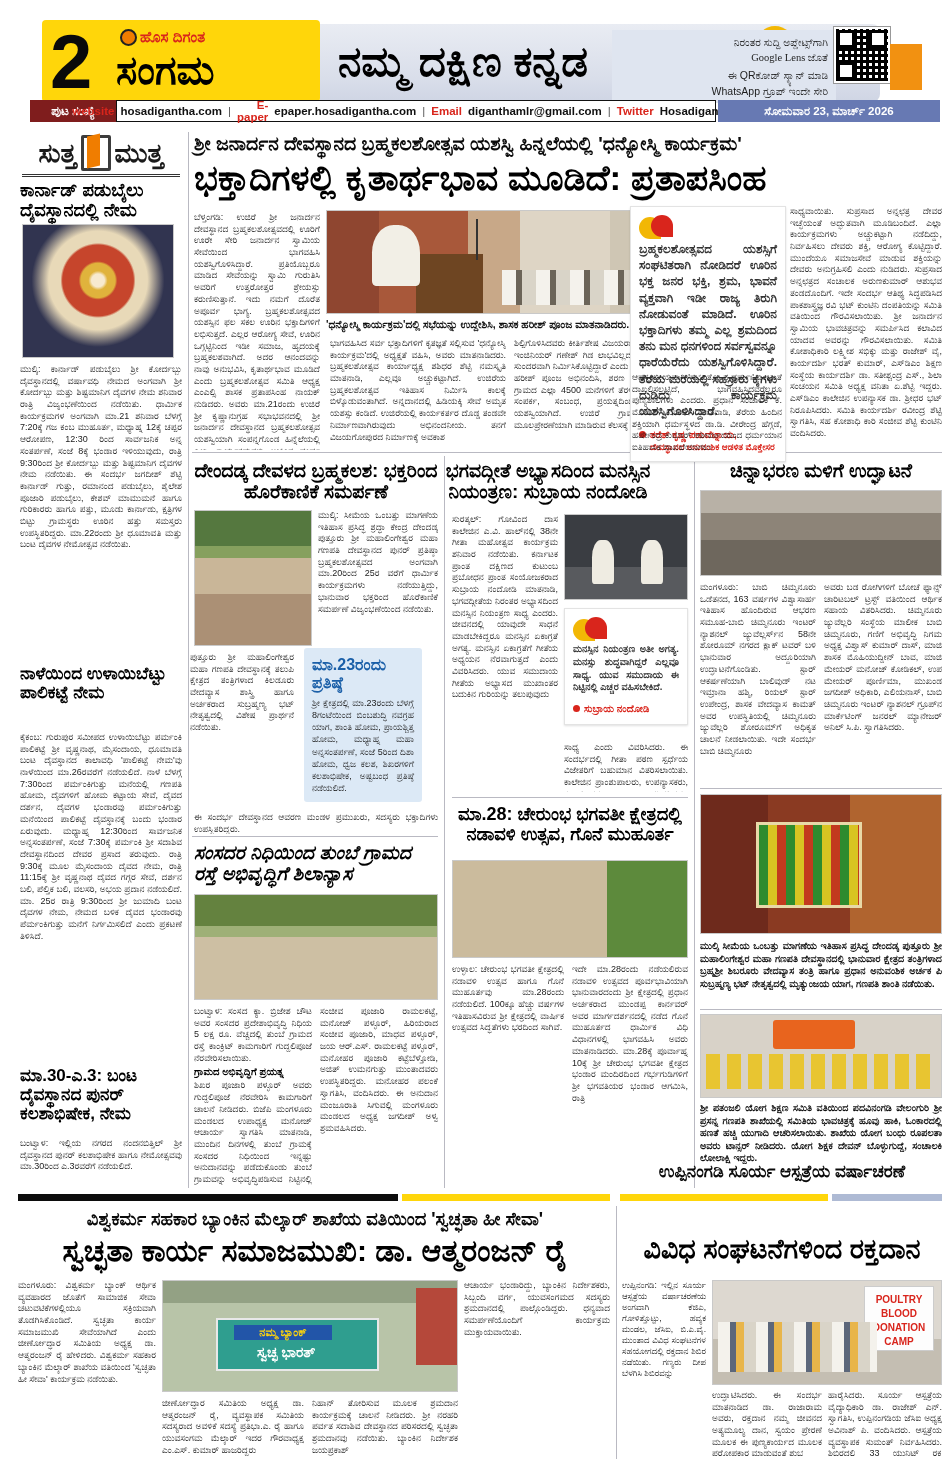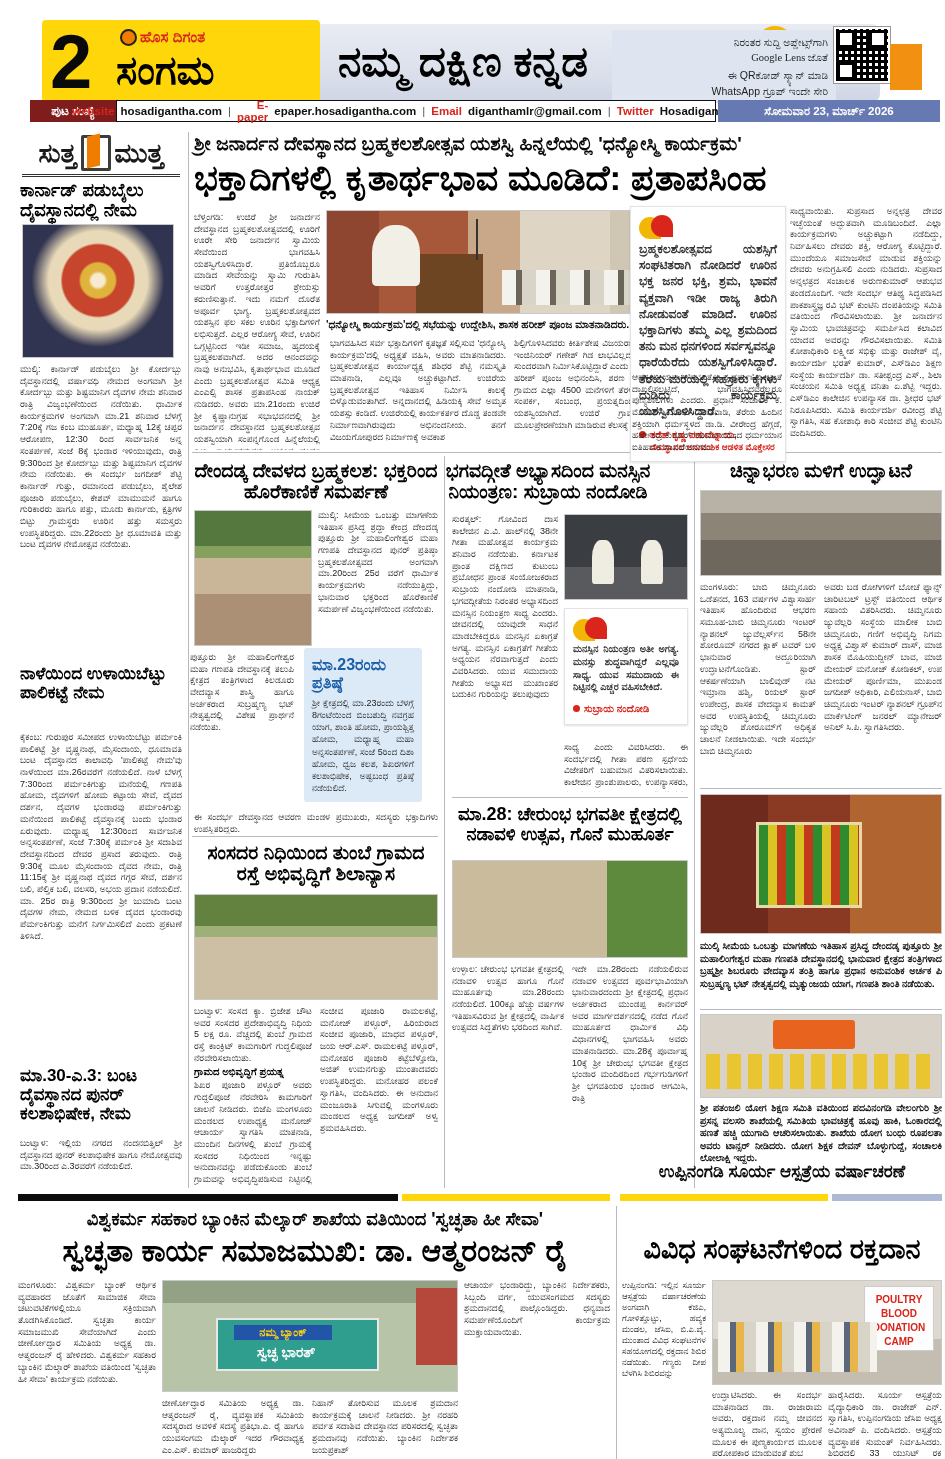--- a/index.html
+++ b/index.html
@@ -176,21 +176,21 @@
 <div class="abs hl" style="left:194px;top:460px;width:244px;font-size:19px;text-align:center;">ದೇಂದಡ್ಕ ದೇವಳದ ಬ್ರಹ್ಮಕಲಶ: ಭಕ್ತರಿಂದ ಹೊರೆಕಾಣಿಕೆ ಸಮರ್ಪಣೆ</div>
 <div class="photo ph-crowd" style="left:194px;top:510px;width:118px;height:136px;"></div>
 <div class="abs body-txt" style="left:318px;top:510px;width:120px;height:136px;">ಮುಲ್ಕಿ: ಸೀಮೆಯ ಒಂಬತ್ತು ಮಾಗಣೆಯ ಇತಿಹಾಸ ಪ್ರಸಿದ್ಧ ಶ್ರದ್ಧಾ ಕೇಂದ್ರ ದೇಂದಡ್ಕ ಪುತ್ತೂರು ಶ್ರೀ ಮಹಾಲಿಂಗೇಶ್ವರ ಮಹಾ ಗಣಪತಿ ದೇವಸ್ಥಾನದ ಪುನರ್ ಪ್ರತಿಷ್ಠಾ ಬ್ರಹ್ಮಕಲಶೋತ್ಸವದ ಅಂಗವಾಗಿ ಮಾ.20ರಿಂದ 25ರ ವರೆಗೆ ಧಾರ್ಮಿಕ ಕಾರ್ಯಕ್ರಮಗಳು ನಡೆಯುತ್ತಿದ್ದು, ಭಾನುವಾರ ಭಕ್ತರಿಂದ ಹೊರೆಕಾಣಿಕೆ ಸಮರ್ಪಣೆ ವಿಜೃಂಭಣೆಯಿಂದ ನಡೆಯಿತು.</div>
 <div class="abs body-txt" style="left:190px;top:652px;width:104px;height:156px;">ಪುತ್ತೂರು ಶ್ರೀ ಮಹಾಲಿಂಗೇಶ್ವರ ಮಹಾ ಗಣಪತಿ ದೇವಸ್ಥಾನಕ್ಕೆ ತಲುಪಿ ಕ್ಷೇತ್ರದ ತಂತ್ರಿಗಳಾದ ಕಿಲಡೂರು ವೇದವ್ಯಾಸ ಶಾಸ್ತ್ರಿ ಹಾಗೂ ಅರ್ಚಕರಾದ ಸುಬ್ರಹ್ಮಣ್ಯ ಭಟ್ ನೇತೃತ್ವದಲ್ಲಿ ವಿಶೇಷ ಪ್ರಾರ್ಥನೆ ನಡೆಯಿತು.</div>
 <div class="abs bluebox" style="left:304px;top:648px;width:118px;box-sizing:border-box;">
   <div class="bt">ಮಾ.23ರಂದು ಪ್ರತಿಷ್ಠೆ</div>
   <div class="bb">ಶ್ರೀ ಕ್ಷೇತ್ರದಲ್ಲಿ ಮಾ.23ರಂದು ಬೆಳಗ್ಗೆ 8ಗಂಟೆಯಿಂದ ಬಿಂಬಶುದ್ಧಿ ನವಗ್ರಹ ಯಾಗ, ಶಾಂತಿ ಹೋಮ, ಪ್ರಾಯಶ್ಚಿತ್ತ ಹೋಮ, ಮಧ್ಯಾಹ್ನ ಮಹಾ ಅನ್ನಸಂತರ್ಪಣೆ, ಸಂಜೆ 5ರಿಂದ ದಿಶಾ ಹೋಮ, ಧ್ವಜ ಕಲಶ, ಶಿಖರಗಳಿಗೆ ಕಲಶಾಭಿಷೇಕ, ಅಷ್ಟಬಂಧ ಪ್ರತಿಷ್ಠೆ ನಡೆಯಲಿದೆ.</div>
 </div>
 <div class="abs body-txt" style="left:194px;top:812px;width:244px;height:22px;">ಈ ಸಂದರ್ಭ ದೇವಸ್ಥಾನದ ಆವರಣ ಮಂಡಳ ಪ್ರಮುಖರು, ಸದಸ್ಯರು ಭಕ್ತಾದಿಗಳು ಉಪಸ್ಥಿತರಿದ್ದರು.</div>
 
-<div class="abs hl" style="left:194px;top:842px;width:244px;font-size:19px;text-align:center;">ಸಂಸದರ ನಿಧಿಯಿಂದ ತುಂಬೆ ಗ್ರಾಮದ ರಸ್ತೆ ಅಭಿವೃದ್ಧಿಗೆ ಶಿಲಾನ್ಯಾಸ</div>
+<div class="abs hl" style="left:194px;top:842px;width:244px;font-size:19px;font-style:italic;">ಸಂಸದರ ನಿಧಿಯಿಂದ ತುಂಬೆ ಗ್ರಾಮದ ರಸ್ತೆ ಅಭಿವೃದ್ಧಿಗೆ ಶಿಲಾನ್ಯಾಸ</div>
 <div class="photo ph-road" style="left:194px;top:894px;width:244px;height:106px;"></div>
 <div class="abs" style="left:194px;top:1006px;width:118px;height:182px;overflow:hidden;">
   <div class="body-txt">ಬಂಟ್ವಾಳ: ಸಂಸದ ಕ್ಯಾ. ಬ್ರಿಜೇಶ ಚೌಟ ಅವರ ಸಂಸದರ ಪ್ರದೇಶಾಭಿವೃದ್ಧಿ ನಿಧಿಯ 5 ಲಕ್ಷ ರೂ. ವೆಚ್ಚದಲ್ಲಿ ತುಂಬೆ ಗ್ರಾಮದ ರಸ್ತೆ ಕಾಂಕ್ರಿಟ್ ಕಾಮಗಾರಿಗೆ ಗುದ್ದಲಿಪೂಜೆ ನೆರವೇರಿಸಲಾಯಿತು.</div>
   <div class="subhead-bold">ಗ್ರಾಮದ ಅಭಿವೃದ್ಧಿಗೆ ಪ್ರಯತ್ನ</div>
   <div class="body-txt">ಶಿಖರ ಪೂಜಾರಿ ಪಳ್ಳೂರ್ ಅವರು ಗುದ್ದಲಿಪೂಜೆ ನೆರವೇರಿಸಿ ಕಾಮಗಾರಿಗೆ ಚಾಲನೆ ನೀಡಿದರು. ಬಿಜೆಪಿ ಮಂಗಳೂರು ಮಂಡಲದ ಉಪಾಧ್ಯಕ್ಷ ಮನೋಜ್ ಆಚಾರ್ಯ ಸ್ವಾಗತಿಸಿ ಮಾತನಾಡಿ, ಮುಂದಿನ ದಿನಗಳಲ್ಲಿ ತುಂಬೆ ಗ್ರಾಮಕ್ಕೆ ಸಂಸದರ ನಿಧಿಯಿಂದ ಇನ್ನಷ್ಟು ಅನುದಾನವನ್ನು ಪಡೆದುಕೊಂಡು ತುಂಬೆ ಗ್ರಾಮವನ್ನು ಅಭಿವೃದ್ಧಿಪಡಿಸುವ ನಿಟ್ಟಿನಲ್ಲಿ ಪ್ರಯತ್ನಿಸಲಾಗುವುದು ಎಂದರು.</div>
 </div>
 <div class="abs body-txt" style="left:320px;top:1006px;width:118px;height:182px;">ಸಂಜೀವ ಪೂಜಾರಿ ರಾಮಲಕಟ್ಟೆ, ಮನೋಜ್ ಪಳ್ಳೂರ್, ಹಿರಿಯರಾದ ಸಂಜೀವ ಪೂಜಾರಿ, ಮಾಧವ ಪಳ್ಳೂರ್, ಜಯ ಆರ್.ಎಸ್. ರಾಮಲಕಟ್ಟೆ ಪಳ್ಳೂರ್, ಮನೋಹರ ಪೂಜಾರಿ ಕಟ್ಟೆಬೆಳ್ತೋಡಿ, ಅಜಿತ್ ಉಮನಗುತ್ತು ಮುಂತಾದವರು ಉಪಸ್ಥಿತರಿದ್ದರು. ಮನೋಹರ ಪಲಂಕೆ ಸ್ವಾಗತಿಸಿ, ವಂದಿಸಿದರು. ಈ ಅನುದಾನ ಮಂಜೂರಾತಿ ಸಿಗುವಲ್ಲಿ ಮಂಗಳೂರು ಮಂಡಲದ ಅಧ್ಯಕ್ಷ ಜಗದೀಶ್ ಅಳ್ವ ಶ್ರಮವಹಿಸಿದರು.</div>
 
 <div class="abs hl" style="left:430px;top:460px;width:236px;font-size:19px;text-align:center;">ಭಗವದ್ಗೀತೆ ಅಭ್ಯಾಸದಿಂದ ಮನಸ್ಸಿನ ನಿಯಂತ್ರಣ: ಸುಬ್ರಾಯ ನಂದೋಡಿ</div>
 <div class="abs body-txt" style="left:452px;top:514px;width:106px;height:278px;">ಸುರತ್ಕಲ್: ಗೋವಿಂದ ದಾಸ ಕಾಲೇಜಿನ ಎ.ವಿ. ಹಾಲ್‌ನಲ್ಲಿ 38ನೇ ಗೀತಾ ಮಹೋತ್ಸವ ಕಾರ್ಯಕ್ರಮ ಶನಿವಾರ ನಡೆಯಿತು. ಕರ್ನಾಟಕ ಪ್ರಾಂತ ದಕ್ಷಿಣದ ಕುಟುಂಬ ಪ್ರಬೋಧನ ಪ್ರಾಂತ ಸಂಯೋಜಕರಾದ ಸುಬ್ರಾಯ ನಂದೋಡಿ ಮಾತನಾಡಿ, ಭಗವದ್ಗೀತೆಯ ನಿರಂತರ ಅಭ್ಯಾಸದಿಂದ ಮನಸ್ಸಿನ ನಿಯಂತ್ರಣ ಸಾಧ್ಯ ಎಂದರು. ಜೀವನದಲ್ಲಿ ಯಾವುದೇ ಸಾಧನೆ ಮಾಡಬೇಕಿದ್ದರೂ ಮನಸ್ಸಿನ ಏಕಾಗ್ರತೆ ಅಗತ್ಯ. ಮನಸ್ಸಿನ ಏಕಾಗ್ರತೆಗೆ ಗೀತೆಯ ಅಧ್ಯಯನ ನೆರವಾಗುತ್ತದೆ ಎಂದು ವಿವರಿಸಿದರು. ಯುವ ಸಮುದಾಯ ಗೀತೆಯ ಅಭ್ಯಾಸದ ಮುಖಾಂತರ ಬದುಕಿನ ಗುರಿಯನ್ನು ತಲುಪುವುದು</div>
@@ -221,21 +221,21 @@
 
 <div class="photo ph-rangoli" style="left:700px;top:794px;width:242px;height:140px;">
   <div class="ch"></div>
 </div>
 <div class="abs cap" style="left:700px;top:940px;width:242px;height:66px;">ಮುಲ್ಕಿ ಸೀಮೆಯ ಒಂಬತ್ತು ಮಾಗಣೆಯ ಇತಿಹಾಸ ಪ್ರಸಿದ್ಧ ದೇಂದಡ್ಕ ಪುತ್ತೂರು ಶ್ರೀ ಮಹಾಲಿಂಗೇಶ್ವರ ಮಹಾ ಗಣಪತಿ ದೇವಸ್ಥಾನದಲ್ಲಿ ಭಾನುವಾರ ಕ್ಷೇತ್ರದ ತಂತ್ರಿಗಳಾದ ಬ್ರಹ್ಮಶ್ರೀ ಶಿಬರೂರು ವೇದವ್ಯಾಸ ತಂತ್ರಿ ಹಾಗೂ ಪ್ರಧಾನ ಅನುವಂಶಿಕ ಅರ್ಚಕ ಪಿ ಸುಬ್ರಹ್ಮಣ್ಯ ಭಟ್ ನೇತೃತ್ವದಲ್ಲಿ ಮೃತ್ಯುಂಜಯ ಯಾಗ, ಗಣಪತಿ ಶಾಂತಿ ನಡೆಯಿತು.</div>
 <div class="hr" style="left:700px;top:1009px;width:242px;"></div>
 <div class="photo ph-yoga" style="left:700px;top:1014px;width:242px;height:84px;">
   <div class="ban"></div>
   <div class="row"></div>
 </div>
-<div class="abs cap" style="left:700px;top:1102px;width:242px;height:86px;">ಶ್ರೀ ಪತಂಜಲಿ ಯೋಗ ಶಿಕ್ಷಣ ಸಮಿತಿ ವತಿಯಿಂದ ಪದವಿನಂಗಡಿ ವೇಲಂಗುರಿ ಶ್ರೀ ಪ್ರಸನ್ನ ವಲಸರಿ ಶಾಖೆಯಲ್ಲಿ ಸಮಿತಿಯ ಭಾವಚಿತ್ರಕ್ಕೆ ಹೂವು ಹಾಕಿ, ಓಂಕಾರದಲ್ಲಿ ಹಣತೆ ಹಚ್ಚಿ ಯುಗಾದಿ ಆಚರಿಸಲಾಯಿತು. ಶಾಖೆಯ ಯೋಗ ಬಂಧು ರೂಪಲತಾ ಅವರು ಟಾನ್ಸರ್ ನೀಡಿದರು. ಯೋಗ ಶಿಕ್ಷಕ ದೇವನ್ ಬೊಳ್ಳುಗುದ್ದೆ, ಸಂಚಾಲಕಿ ಲೋಲಾಕ್ಷಿ ಇದ್ದರು.</div>
+<div class="abs cap" style="left:700px;top:1102px;width:242px;height:86px;">ಶ್ರೀ ಪತಂಜಲಿ ಯೋಗ ಶಿಕ್ಷಣ ಸಮಿತಿ ವತಿಯಿಂದ ಪದವಿನಂಗಡಿ ವೇಲಂಗುರಿ ಶ್ರೀ ಪ್ರಸನ್ನ ಗಣಪತಿ ಶಾಖೆಯಲ್ಲಿ ಸಮಿತಿಯ ಭಾವಚಿತ್ರಕ್ಕೆ ಹೂವು ಹಾಕಿ, ಓಂಕಾರದಲ್ಲಿ ಹಣತೆ ಹಚ್ಚಿ ಯುಗಾದಿ ಆಚರಿಸಲಾಯಿತು. ಶಾಖೆಯ ಯೋಗ ಬಂಧು ರೂಪಲತಾ ಅವರು ಟಾನ್ಸರ್ ನೀಡಿದರು. ಯೋಗ ಶಿಕ್ಷಕ ದೇವನ್ ಬೊಳ್ಳುಗುದ್ದೆ, ಸಂಚಾಲಕಿ ಲೋಲಾಕ್ಷಿ ಇದ್ದರು.</div>
 
 <div class="bar" style="left:18px;top:1194px;width:380px;background:#0c0c0c;"></div>
 <div class="bar" style="left:402px;top:1194px;width:208px;background:#ffd60a;"></div>
 <div class="bar" style="left:620px;top:1194px;width:208px;background:#ffd60a;"></div>
 <div class="bar" style="left:832px;top:1194px;width:110px;background:#aebad4;"></div>
 
 <div class="abs kick" style="left:18px;top:1210px;width:594px;font-size:18px;text-align:center;">ವಿಶ್ವಕರ್ಮ ಸಹಕಾರ ಬ್ಯಾಂಕಿನ ಮೆಲ್ಕಾರ್ ಶಾಖೆಯ ವತಿಯಿಂದ 'ಸ್ವಚ್ಛತಾ ಹೀ ಸೇವಾ'</div>
 <div class="abs hl" style="left:18px;top:1234px;width:594px;font-size:30px;text-align:center;">ಸ್ವಚ್ಛತಾ ಕಾರ್ಯ ಸಮಾಜಮುಖಿ: ಡಾ. ಆತ್ಮರಂಜನ್ ರೈ</div>
 <div class="abs body-txt" style="left:18px;top:1280px;width:138px;height:175px;">ಮಂಗಳೂರು: ವಿಶ್ವಕರ್ಮ ಬ್ಯಾಂಕ್ ಆರ್ಥಿಕ ವ್ಯವಹಾರದ ಜೊತೆಗೆ ಸಾಮಾಜಿಕ ಸೇವಾ ಚಟುವಟಿಕೆಗಳಲ್ಲಿಯೂ ಸಕ್ರಿಯವಾಗಿ ತೊಡಗಿಸಿಕೊಂಡಿದೆ. ಸ್ವಚ್ಛತಾ ಕಾರ್ಯ ಸಮಾಜಮುಖಿ ಸೇವೆಯಾಗಿದೆ ಎಂದು ಜೀರ್ಣೋದ್ಧಾರ ಸಮಿತಿಯ ಅಧ್ಯಕ್ಷ ಡಾ. ಆತ್ಮರಂಜನ್ ರೈ ಹೇಳಿದರು. ವಿಶ್ವಕರ್ಮ ಸಹಕಾರ ಬ್ಯಾಂಕಿನ ಮೆಲ್ಕಾರ್ ಶಾಖೆಯ ವತಿಯಿಂದ 'ಸ್ವಚ್ಛತಾ ಹೀ ಸೇವಾ' ಕಾರ್ಯಕ್ರಮ ನಡೆಯಿತು.</div>
 <div class="photo ph-swachh" style="left:162px;top:1280px;width:296px;height:112px;">

